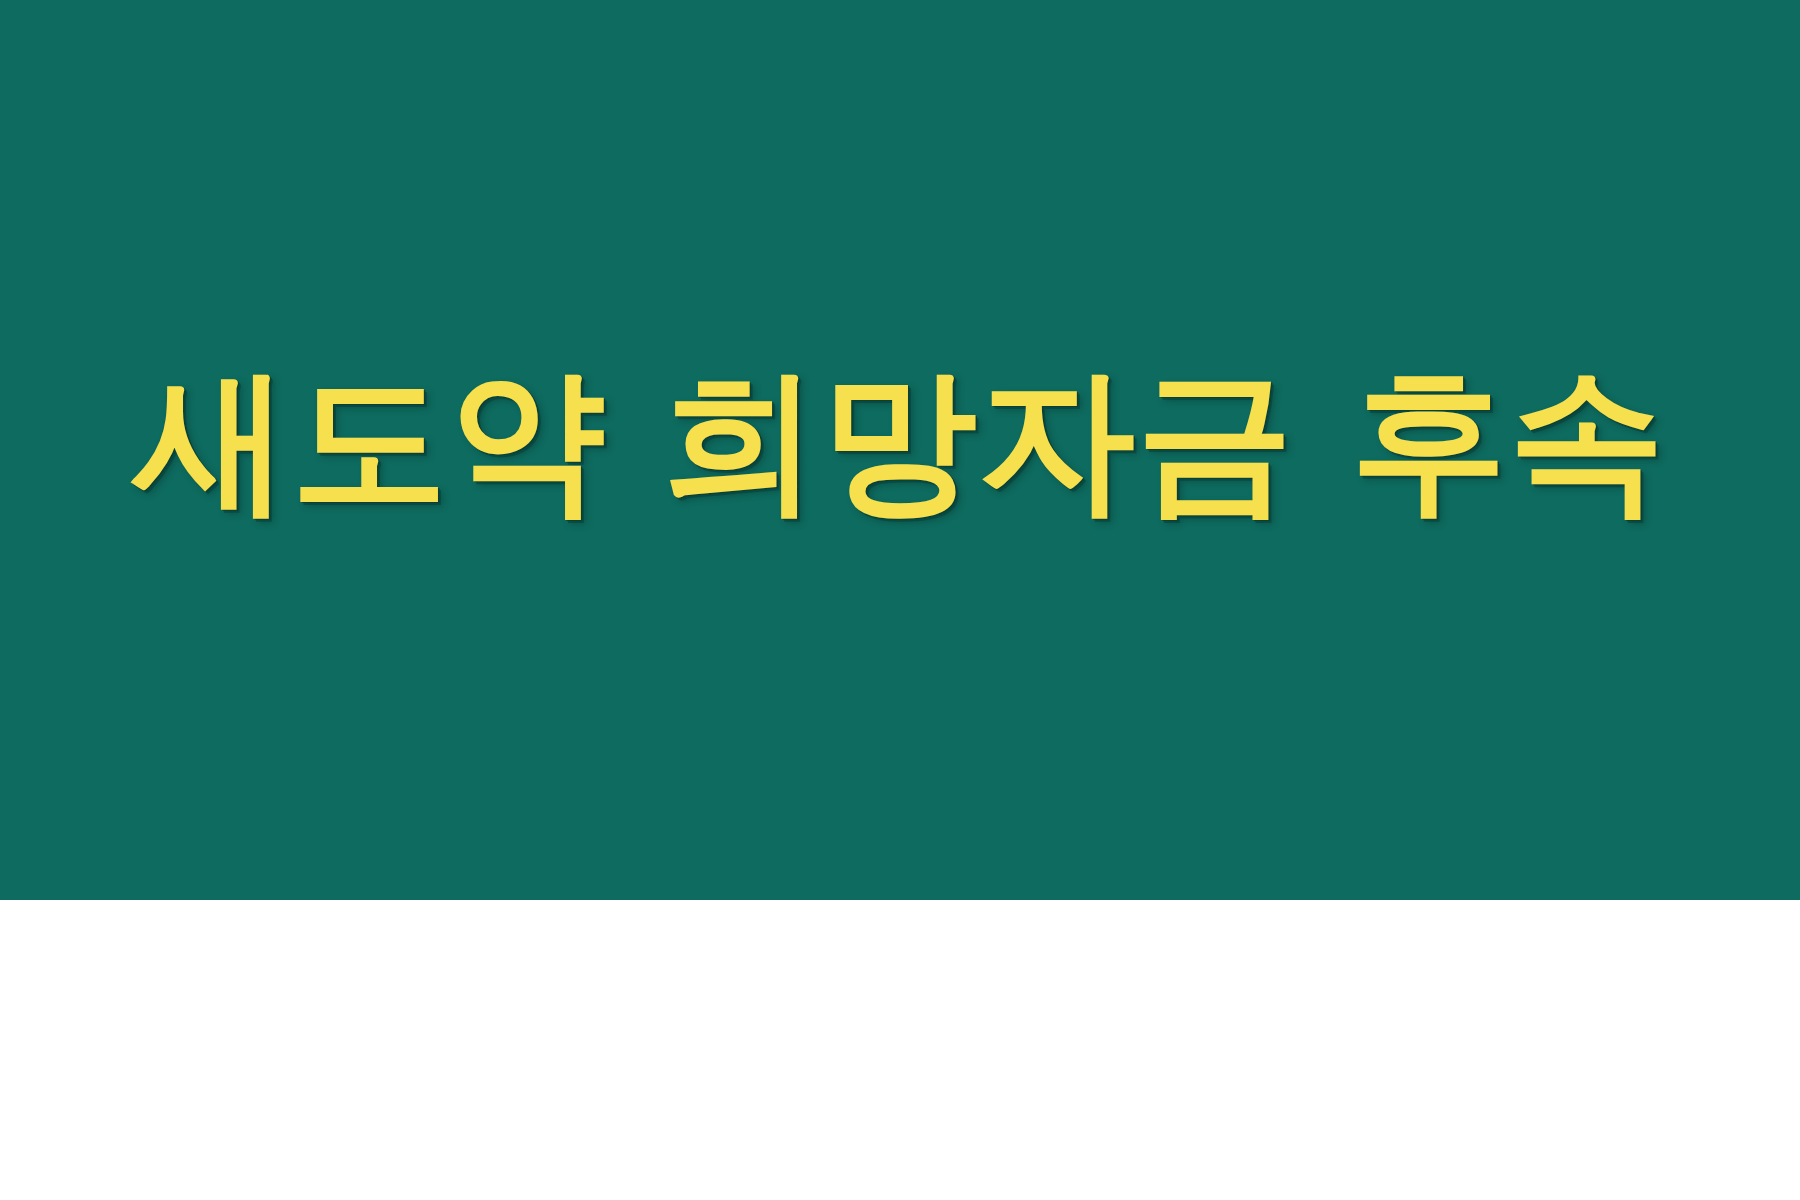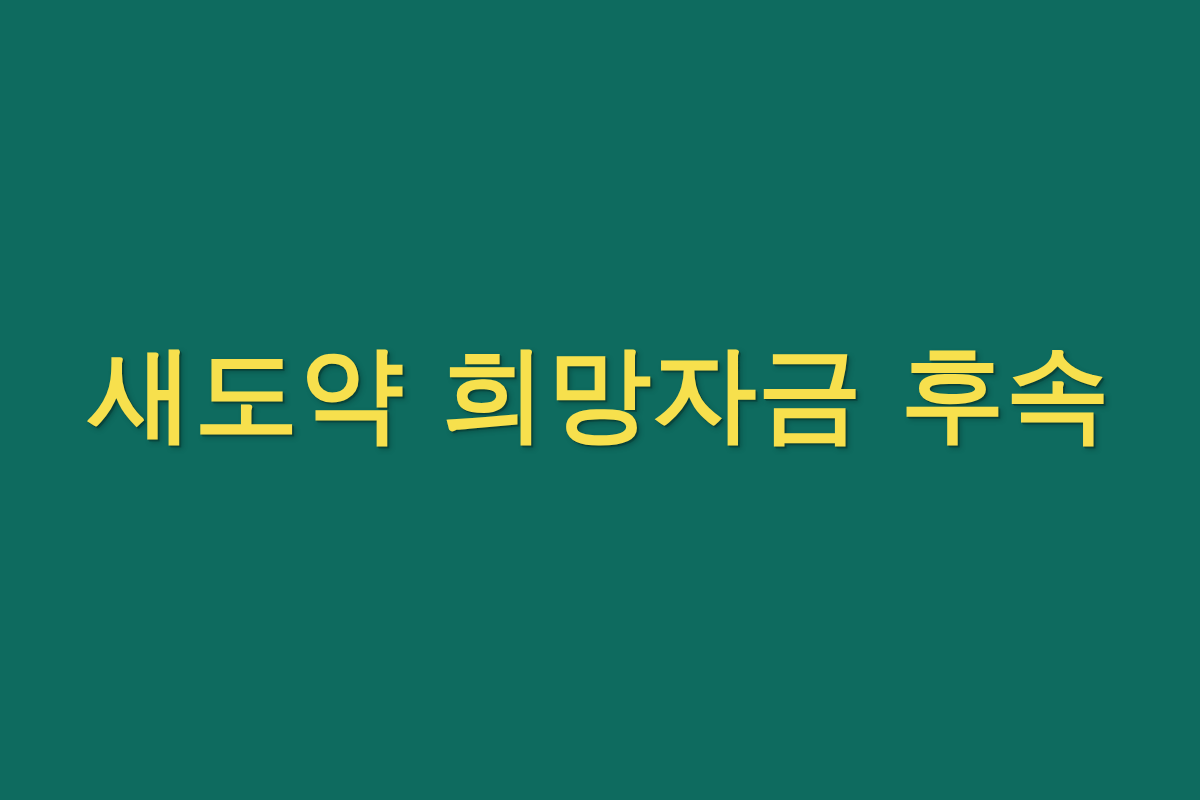--- a/index.html
+++ b/index.html
@@ -12,21 +12,21 @@
     width: 1200px;
     height: 800px;
     overflow: hidden;
     font-family: "DejaVu Sans", "Liberation Sans", sans-serif;
   }
 
   #title-card {
     position: relative;
     box-sizing: border-box;
     width: 1200px;
-    height: 800px;
+    height: 600px;
     background-color: #0e6b5f;
     display: flex;
     flex-direction: column;
     align-items: center;
     justify-content: center;
     text-align: center;
     overflow: hidden;
   }
 
   #headline {

